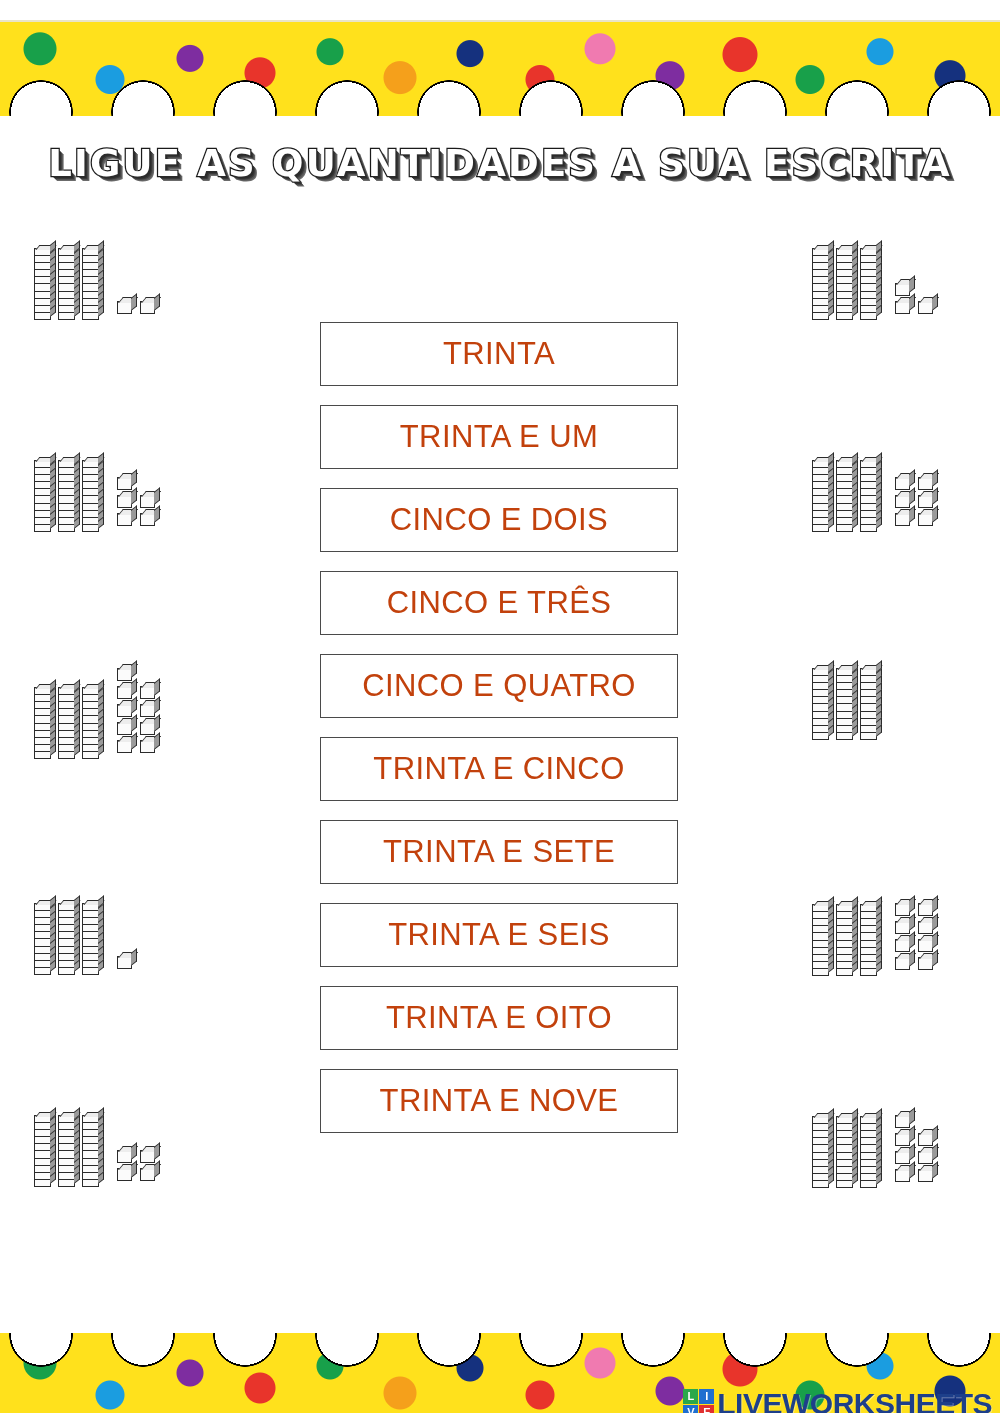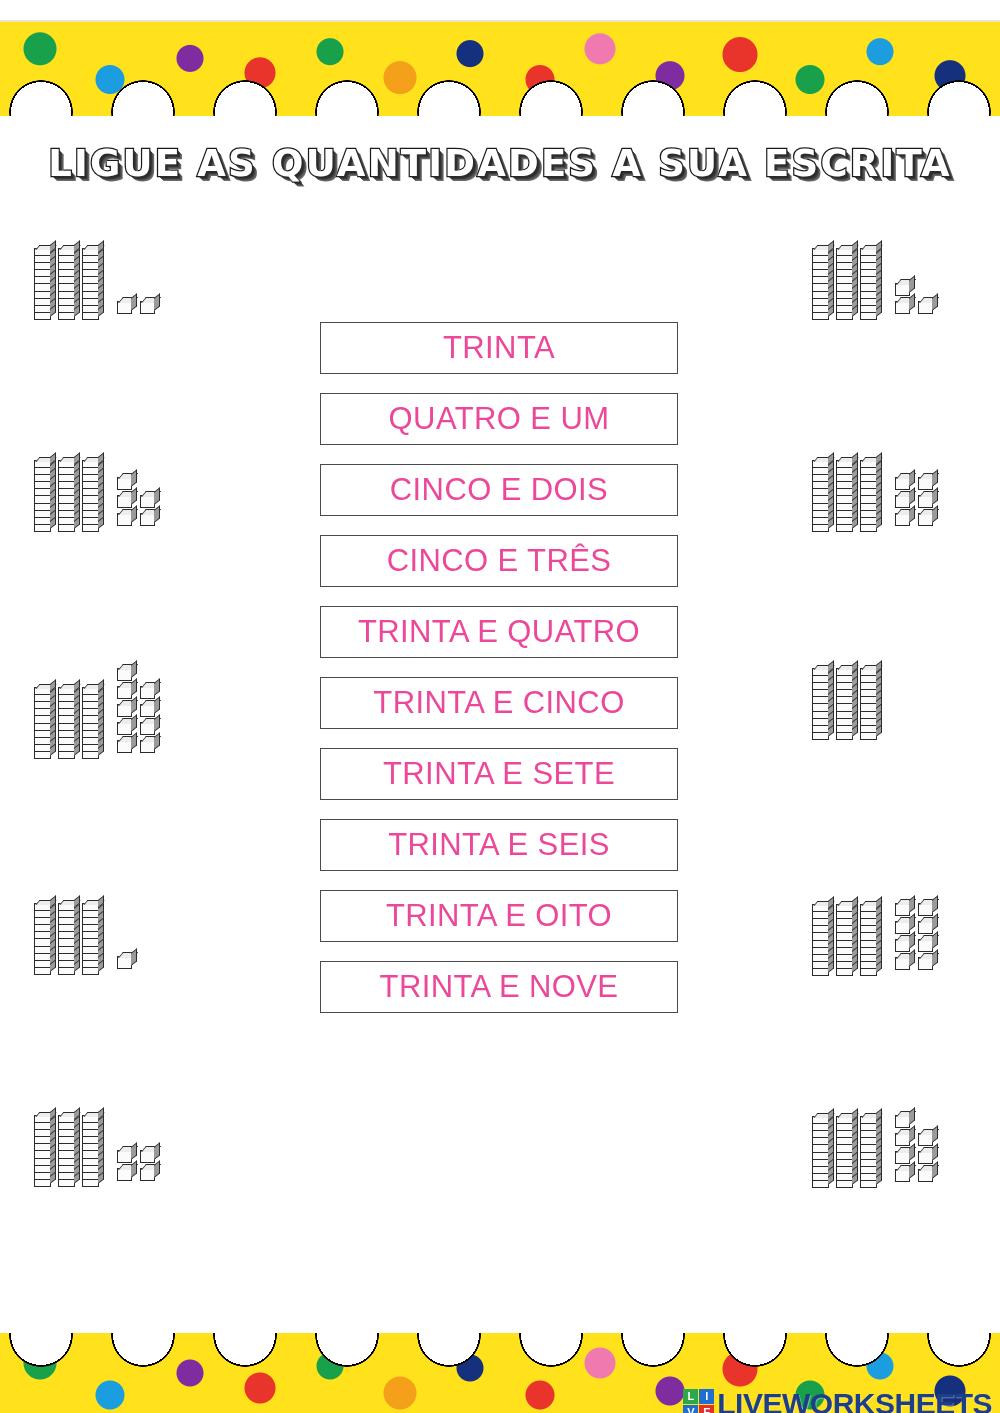--- a/index.html
+++ b/index.html
@@ -75,27 +75,27 @@
       2px 2px 0 #2b2b2b, 3px 3px 0 #3a3a3a, 4px 4px 0 #555,
       5px 5px 0 #6b6b6b;
     white-space: nowrap;
   }
 
   
   .word-col {
     position: absolute; left: 320px; top: 302px; width: 358px;
   }
   .word-box {
-    width: 358px; height: 52px;
+    width: 358px; height: 64px;
     border: 1.6px solid #4a4a4a;
     background: #ffffff;
     display: flex; align-items: center; justify-content: center;
     margin-bottom: 19px;
     font-size: 31px;
-    color: #ec4899;
+    color: #c2410c;
     letter-spacing: 0.4px;
     font-family: "Liberation Sans", sans-serif;
   }
 
   
   .qty-group { position: absolute; display: flex; align-items: flex-end; }
 
   .rods { display: flex; gap: 7px; align-items: flex-end; }
   .rod { display: flex; flex-direction: column; }
   .seg {
@@ -701,24 +701,24 @@
         </div>
         <div class="unit-row">
           <div class="cube"></div>
           <div class="cube"></div>
         </div>
       </div>
     </div>
 
   <div class="word-col">
     <div class="word-box">TRINTA</div>
-    <div class="word-box">QUATRO E UM</div>
+    <div class="word-box">TRINTA E UM</div>
     <div class="word-box">CINCO E DOIS</div>
     <div class="word-box">CINCO E TRÊS</div>
-    <div class="word-box">TRINTA E QUATRO</div>
+    <div class="word-box">CINCO E QUATRO</div>
     <div class="word-box">TRINTA E CINCO</div>
     <div class="word-box">TRINTA E SETE</div>
     <div class="word-box">TRINTA E SEIS</div>
     <div class="word-box">TRINTA E OITO</div>
     <div class="word-box">TRINTA E NOVE</div>
   </div>
 
   <div class="border-band bottom">
     <div class="band-inner"></div>
     <div class="band-hairline"></div>

